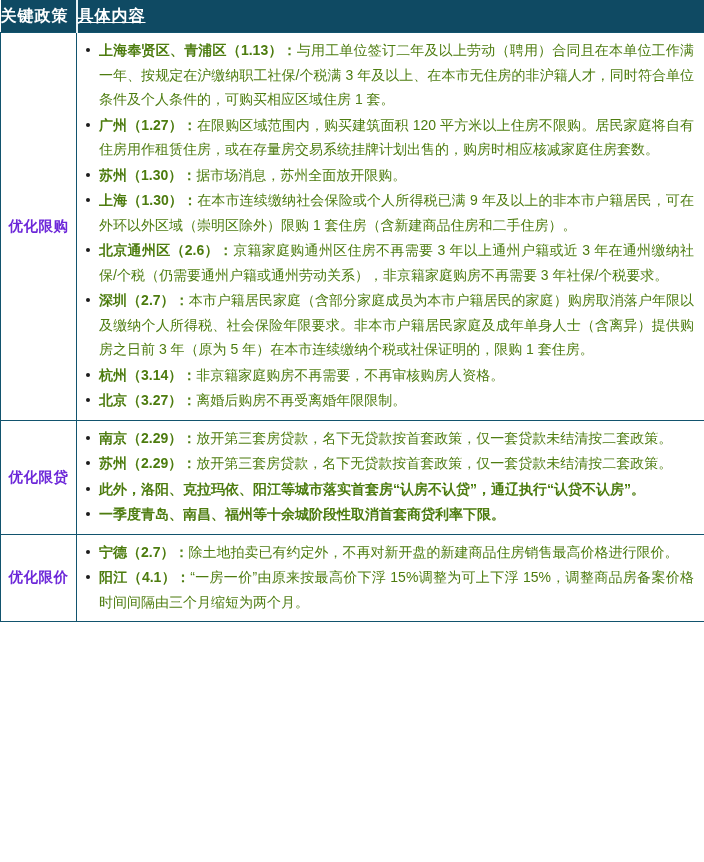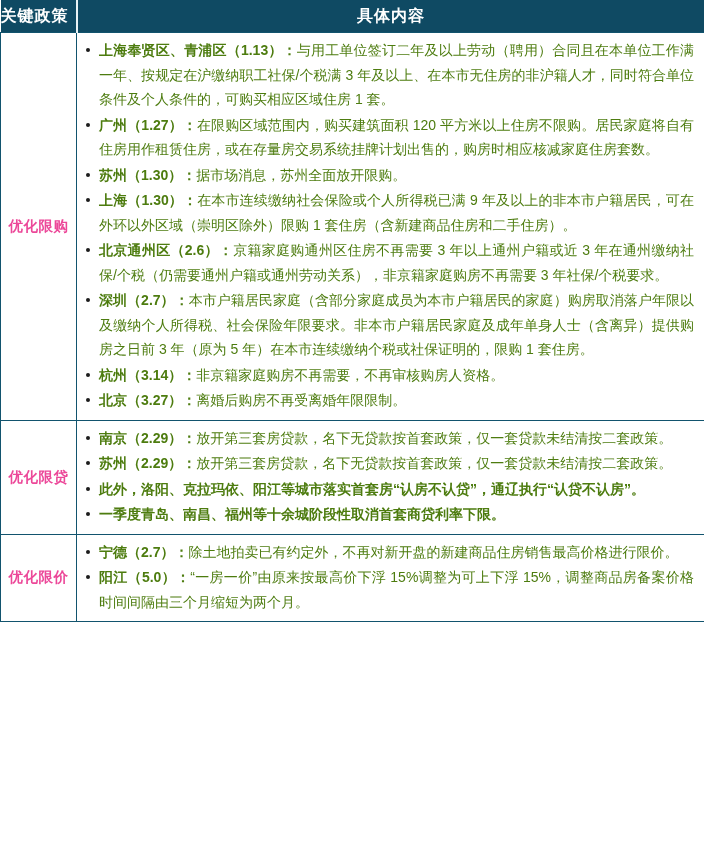--- a/index.html
+++ b/index.html
@@ -31,35 +31,36 @@
     height: 32px;
     padding: 0;
     vertical-align: middle;
     border: none;
   }
   thead th.head-label {
     text-align: left;
     border-right: 2px solid #e8f2f5;
   }
   thead th.head-content {
-    text-align: center;
+    text-align: left;
+    text-decoration: underline;
   }
 
   tbody td {
     border: 1px solid #12546e;
     border-top: 1px solid #12546e;
     vertical-align: middle;
     background: #ffffff;
     padding: 0;
   }
   tbody td.label-cell {
     text-align: center;
     font-weight: bold;
     font-size: 14.5px;
-    color: #ec4899;
+    color: #6d28d9;
     letter-spacing: 0.5px;
     padding: 2px 1px;
     line-height: 1.3;
   }
   tbody td.content-cell {
     padding: 5px 10px 6px 6px;
     vertical-align: top;
   }
 
   ul.bullets {
@@ -133,18 +134,18 @@
             <li class="allbold"><span class="body">此外，洛阳、克拉玛依、阳江等城市落实首套房“认房不认贷”，通辽执行“认贷不认房”。</span></li>
             <li class="allbold"><span class="body">一季度青岛、南昌、福州等十余城阶段性取消首套商贷利率下限。</span></li>
           </ul>
         </td>
       </tr>
       <tr class="r-row r-3">
         <td class="label-cell">优化限价</td>
         <td class="content-cell">
           <ul class="bullets">
             <li><span class="lead">宁德（2.7）：</span><span class="body">除土地拍卖已有约定外，不再对新开盘的新建商品住房销售最高价格进行限价。</span></li>
-            <li><span class="lead">阳江（5.0）：</span><span class="body">“一房一价”由原来按最高价下浮 15%调整为可上下浮 15%，调整商品房备案价格时间间隔由三个月缩短为两个月。</span></li>
+            <li><span class="lead">阳江（4.1）：</span><span class="body">“一房一价”由原来按最高价下浮 15%调整为可上下浮 15%，调整商品房备案价格时间间隔由三个月缩短为两个月。</span></li>
           </ul>
         </td>
       </tr>
     </tbody>
 </table>
 
 </body></html>

